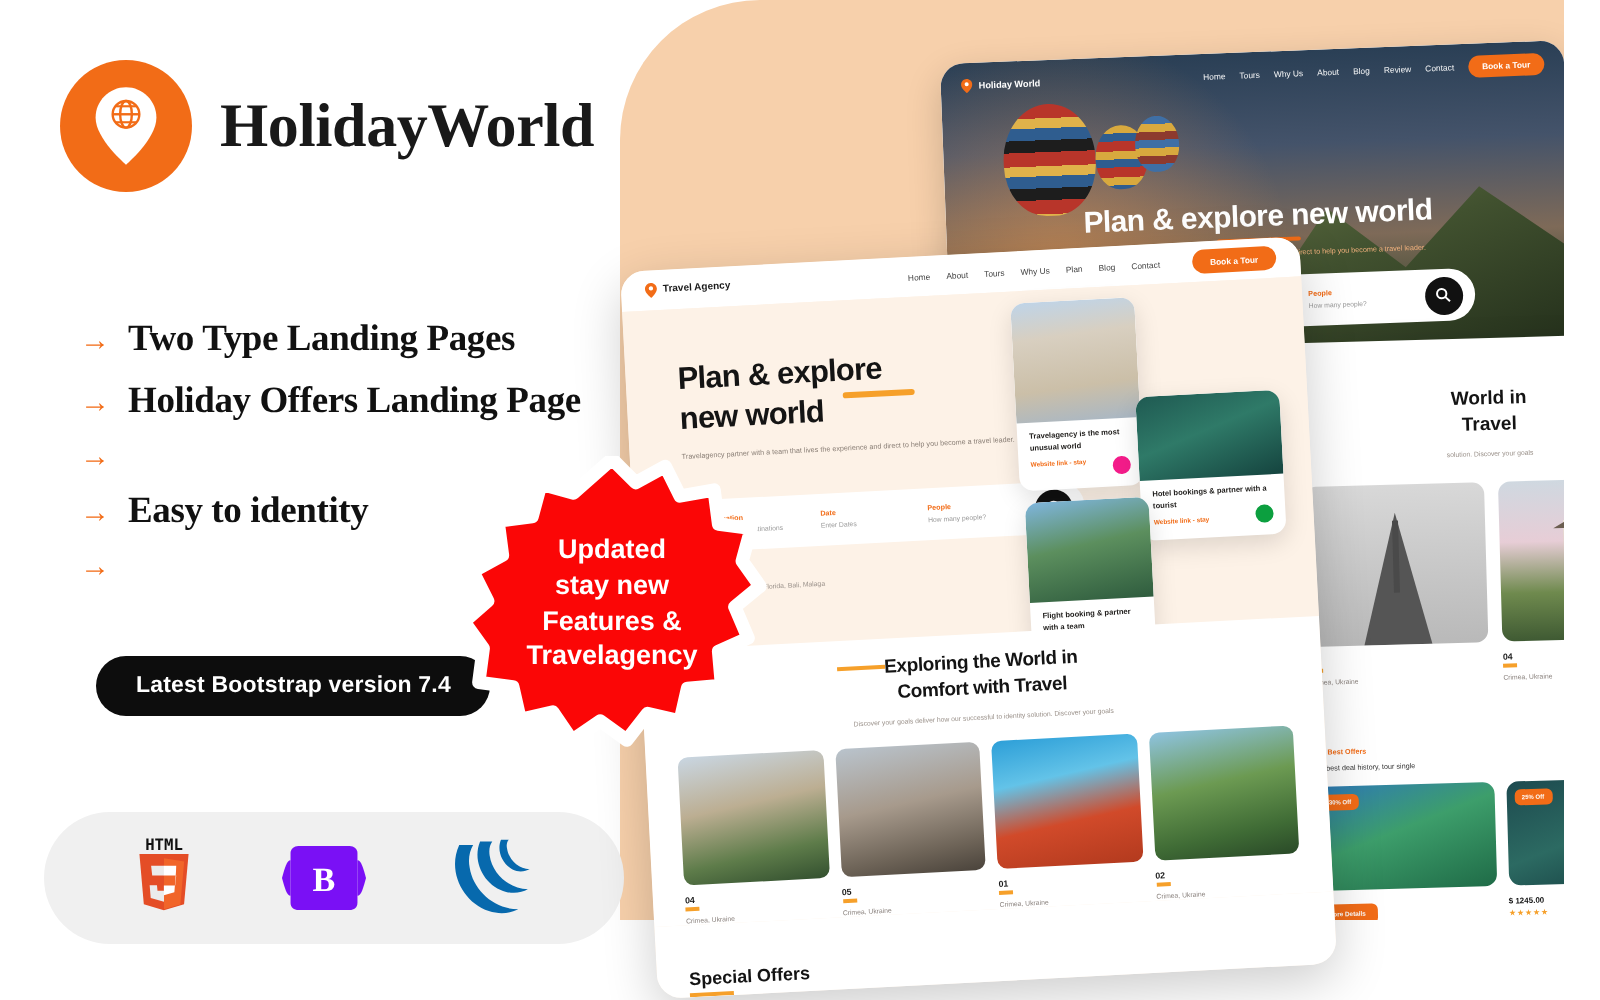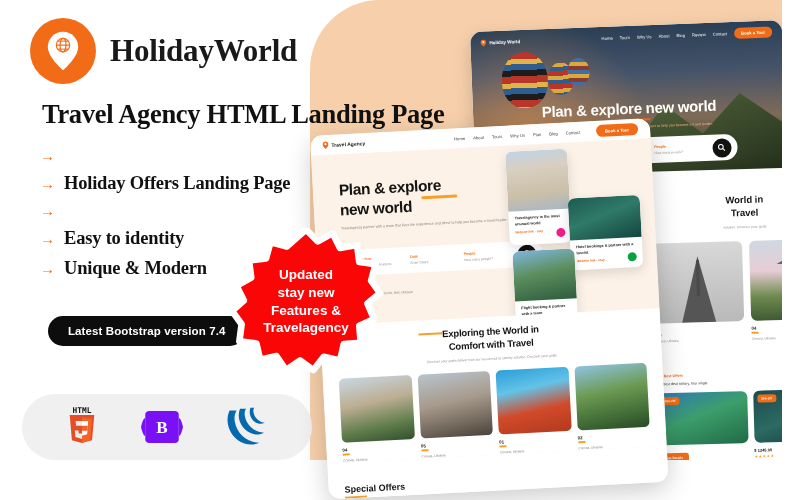--- a/index.html
+++ b/index.html
@@ -18,21 +18,21 @@
   .bg-white-right{
     position:absolute; right:0; top:0; width:18px; height:500px;
     background:#ffffff; z-index:6;
   }
   .bg-white-bottom{
     position:absolute; right:0; bottom:0; width:490px; height:40px;
     background:#ffffff; z-index:5;
   }
 
   
-  .left{ position:absolute; left:0; top:0; width:470px; height:420px; z-index:4; }
+  .left{ position:absolute; left:0; top:12px; width:470px; height:420px; z-index:4; }
 
   .brand{ position:absolute; left:30px; top:18px; display:flex; align-items:center; gap:14px; }
   .logo-circle{
     width:66px;height:66px;border-radius:50%;background:#f26c17;
     display:flex;align-items:center;justify-content:center;flex:none;
   }
   .brand-name{
     font-family:"Liberation Serif", serif; font-weight:bold;
     font-size:31px; color:#191919; letter-spacing:-0.2px;
   }
@@ -493,40 +493,39 @@
         <circle cx="12" cy="10.6" r="5" fill="none" stroke="#f26c17" stroke-width="0.9"></circle>
         <ellipse cx="12" cy="10.6" rx="2.2" ry="5" fill="none" stroke="#f26c17" stroke-width="0.9"></ellipse>
         <line x1="7" y1="10.6" x2="17" y2="10.6" stroke="#f26c17" stroke-width="0.9"></line>
         <line x1="7.9" y1="7.6" x2="16.1" y2="7.6" stroke="#f26c17" stroke-width="0.8"></line>
         <line x1="7.9" y1="13.6" x2="16.1" y2="13.6" stroke="#f26c17" stroke-width="0.8"></line>
       </svg>
     </div>
     <div class="brand-name">HolidayWorld</div>
   </div>
 
-  <div class="main-title">Travel Agency HTML Landing Page</div>
 
   <div class="feat-list">
     <div class="feat">
       <span class="feat-arrow">→</span>
+      <span class="feat-text">Two Type Landing Pages</span>
     </div>
     <div class="feat">
       <span class="feat-arrow">→</span>
       <span class="feat-text">Holiday Offers Landing Page</span>
     </div>
     <div class="feat">
       <span class="feat-arrow">→</span>
     </div>
     <div class="feat">
       <span class="feat-arrow">→</span>
       <span class="feat-text">Easy to identity</span>
     </div>
     <div class="feat">
       <span class="feat-arrow">→</span>
-      <span class="feat-text">Unique &amp; Modern</span>
     </div>
   </div>
 
   <div class="bs-pill">Latest Bootstrap version 7.4</div>
 
   <div class="tech-bar">
     <div class="tech-item">
       <svg width="34" height="40" viewBox="0 0 512 580">
         <text x="256" y="78" font-size="118" font-weight="bold" text-anchor="middle" fill="#111" font-family="DejaVu Sans Mono, monospace">HTML</text>
         <path d="M71 110h370l-34 378-152 44-151-44z" fill="#e44d26"></path>

